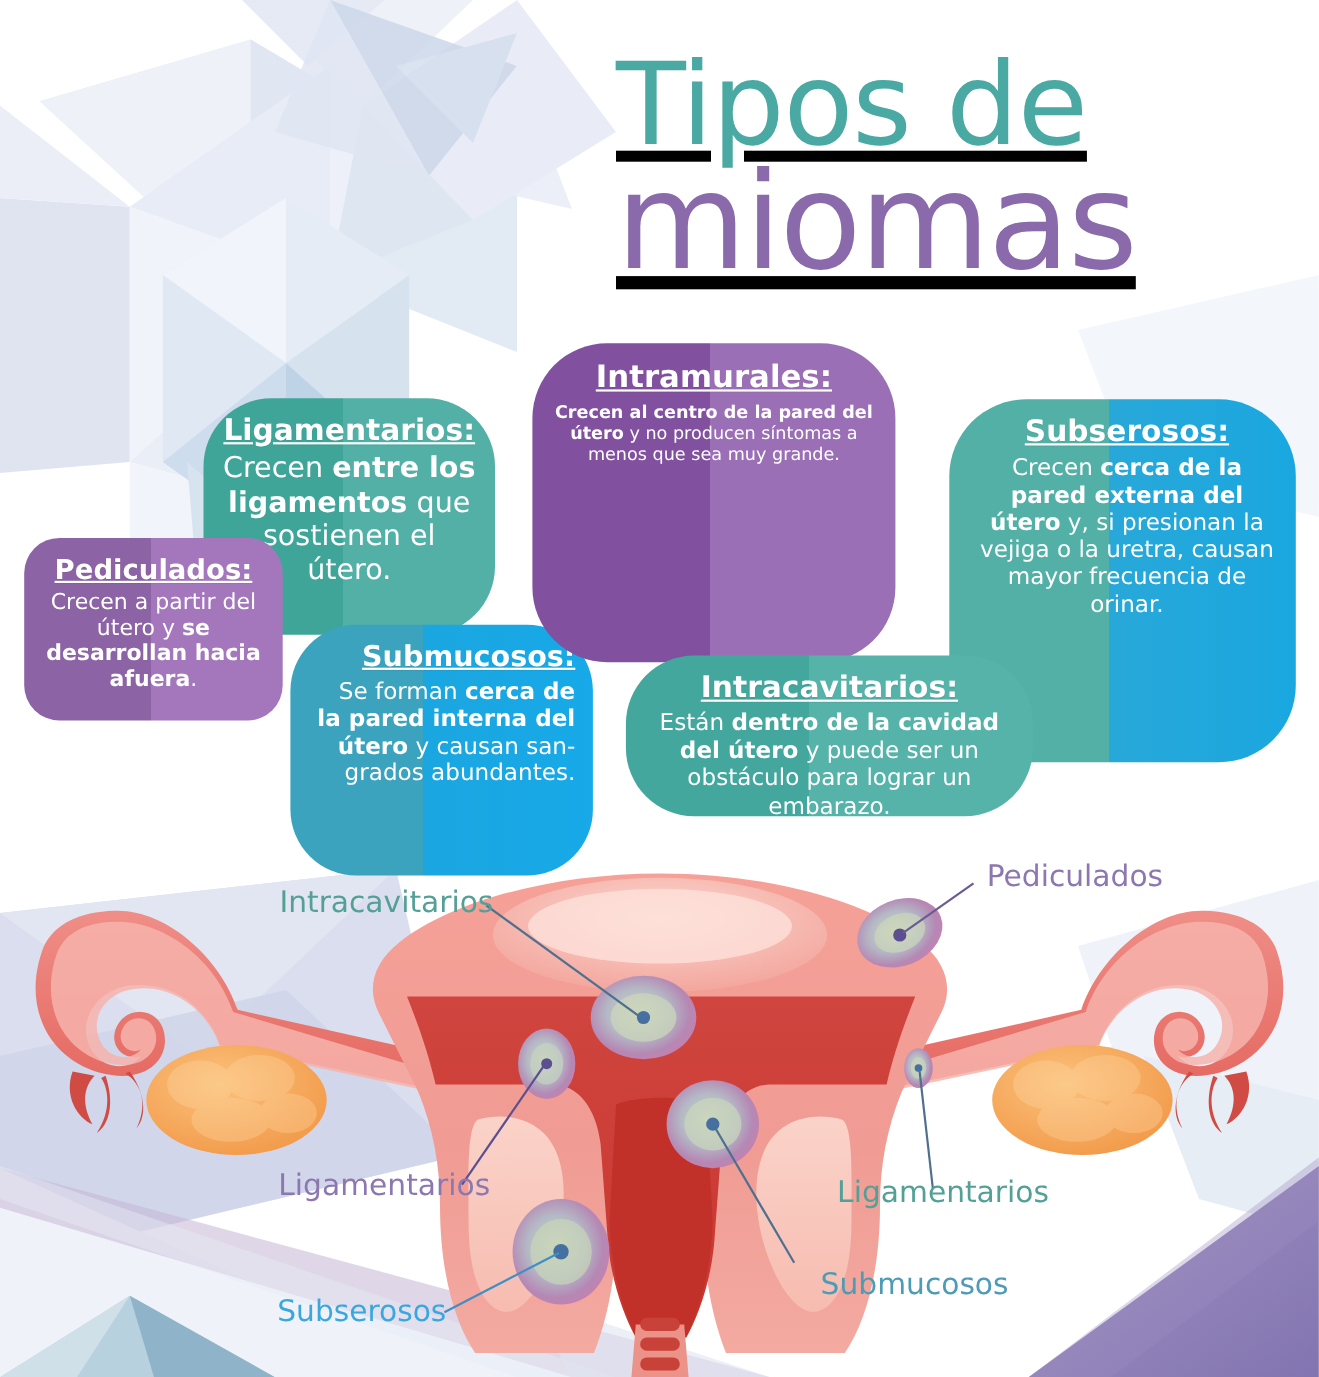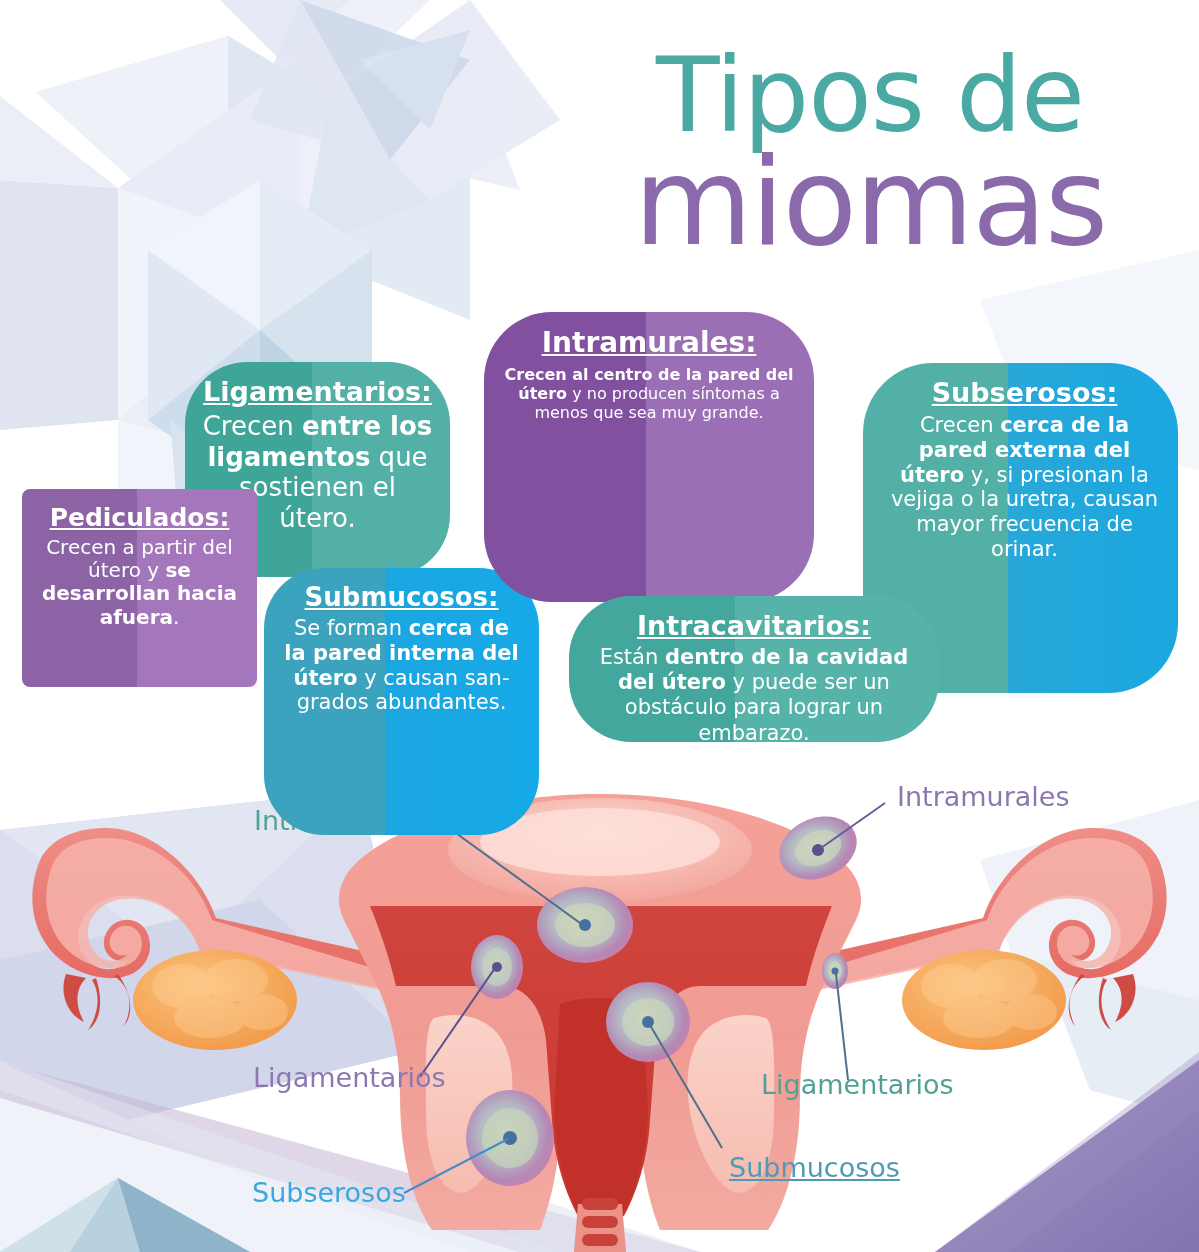--- a/index.html
+++ b/index.html
@@ -7,21 +7,21 @@
     width:1199px;height:1252px;overflow:hidden;position:relative;
     background:#ffffff;
     font-family:"DejaVu Sans","Liberation Sans",sans-serif;
   }
   #stage{position:absolute;inset:0;width:1199px;height:1252px;overflow:hidden;}
 
   
   .bg-svg{position:absolute;left:0;top:0;width:1199px;height:1252px;}
 
   
-  .title-block{position:absolute;left:560px;top:45px;width:620px;text-align:center;}
+  .title-block{position:absolute;left:560px;top:45px;width:620px;text-align:left;text-decoration:underline;}
   .title-l1{
     font-size:104px;line-height:0.98;letter-spacing:-1px;
     color:#4aa9a3;font-weight:400;
   }
   .title-l2{
     font-size:122px;line-height:1.0;letter-spacing:-2px;
     color:#8a6aab;font-weight:400;margin-top:-6px;
   }
 
   
@@ -40,21 +40,21 @@
     margin-bottom:4px;
     letter-spacing:0px;
     text-shadow:0 1px 1px rgba(0,0,0,.05);
     text-decoration:underline;
   }
   .bubble .b-body{display:block;font-weight:400;}
   .bubble b{font-weight:700;}
 
   
   #b-pediculados{
-    left:22px;top:489px;width:235px;height:198px;border-radius:8px;
+    left:22px;top:489px;width:235px;height:166px;border-radius:32px;
     background:linear-gradient(90deg,#8c64a5 0%,#8c64a5 49%,#a477bd 49%,#a477bd 100%);
     z-index:6;
   }
   #b-pediculados .b-title{font-size:25px;}
   #b-pediculados .b-body{font-size:20px;line-height:1.16;}
 
   #b-ligamentarios{
     left:185px;top:362px;width:265px;height:215px;border-radius:62px;
     background:linear-gradient(90deg,#3fa598 0%,#3fa598 48%,#52b0a6 48%,#52b0a6 100%);
     z-index:5;
@@ -73,23 +73,24 @@
   #b-subserosos{
     left:863px;top:363px;width:315px;height:330px;border-radius:70px;
     background:linear-gradient(90deg,#52b0a6 0%,#52b0a6 46%,#28a8d8 46%,#1aa7e0 100%);
     z-index:4;
     padding-left:24px;
   }
   #b-subserosos .b-title{font-size:27px;margin-bottom:5px;}
   #b-subserosos .b-body{font-size:21px;line-height:1.18;}
 
   #b-submucosos{
-    left:264px;top:568px;width:275px;height:267px;border-radius:60px;
+    left:264px;top:568px;width:275px;height:228px;border-radius:60px;
     background:linear-gradient(90deg,#3ba3bd 0%,#3ba3bd 44%,#1ba6e0 44%,#17a9e8 100%);
     z-index:7;
+    text-align:right;
   }
   #b-submucosos .b-title{font-size:26px;margin-bottom:4px;}
   #b-submucosos .b-body{font-size:21px;line-height:1.18;}
 
   #b-intracavitarios{
     left:569px;top:596px;width:370px;height:146px;border-radius:62px;
     background:linear-gradient(90deg,#44a79e 0%,#44a79e 45%,#56b3aa 45%,#56b3aa 100%);
     z-index:9;
   }
   #b-intracavitarios .b-title{font-size:27px;margin-bottom:4px;}
@@ -97,21 +98,21 @@
 
   
   .anatomy{position:absolute;left:0;top:760px;width:1199px;height:492px;}
 
   
   .dlabel{position:absolute;font-size:27px;white-space:nowrap;}
   #l-intracavitarios{left:254px;top:805px;color:#53a096;}
   #l-pediculados{left:897px;top:781px;color:#8d77b0;}
   #l-intramurales{left:253px;top:1062px;color:#8d77b0;}
   #l-ligamentarios{left:761px;top:1069px;color:#53a096;}
-  #l-submucosos{left:729px;top:1152px;color:#4e9bb5;text-decoration:underline;}
+  #l-submucosos{left:746px;top:1152px;color:#4e9bb5;}
   #l-subserosos{left:252px;top:1177px;color:#3aa7de;}
 </style>
 </head>
 <body>
 
 <div id="stage">
 
   <svg class="bg-svg" viewBox="0 0 1199 1252" preserveAspectRatio="none">
     <defs>
       <linearGradient id="gA" x1="0" y1="0" x2="1" y2="1">
@@ -436,19 +437,19 @@
       <line x1="442" y1="63" x2="580" y2="163" stroke="#4e6f8e"></line>
       <line x1="885" y1="43" x2="821" y2="88" stroke="#6a5b95"></line>
       <line x1="420" y1="317" x2="495" y2="208" stroke="#5b4f8f"></line>
       <line x1="848" y1="320" x2="836" y2="214" stroke="#4e6f8e"></line>
       <line x1="722" y1="388" x2="650" y2="265" stroke="#4e6f8e"></line>
       <line x1="404" y1="433" x2="508" y2="379" stroke="#3f8fc4"></line>
     </g>
   </svg>
 
   <div class="dlabel" id="l-intracavitarios">Intracavitarios</div>
-  <div class="dlabel" id="l-pediculados">Intramurales</div>
+  <div class="dlabel" id="l-pediculados">Pediculados</div>
   <div class="dlabel" id="l-intramurales">Ligamentarios</div>
   <div class="dlabel" id="l-ligamentarios">Ligamentarios</div>
   <div class="dlabel" id="l-submucosos">Submucosos</div>
   <div class="dlabel" id="l-subserosos">Subserosos</div>
 
 </div>
 
 </body></html>

